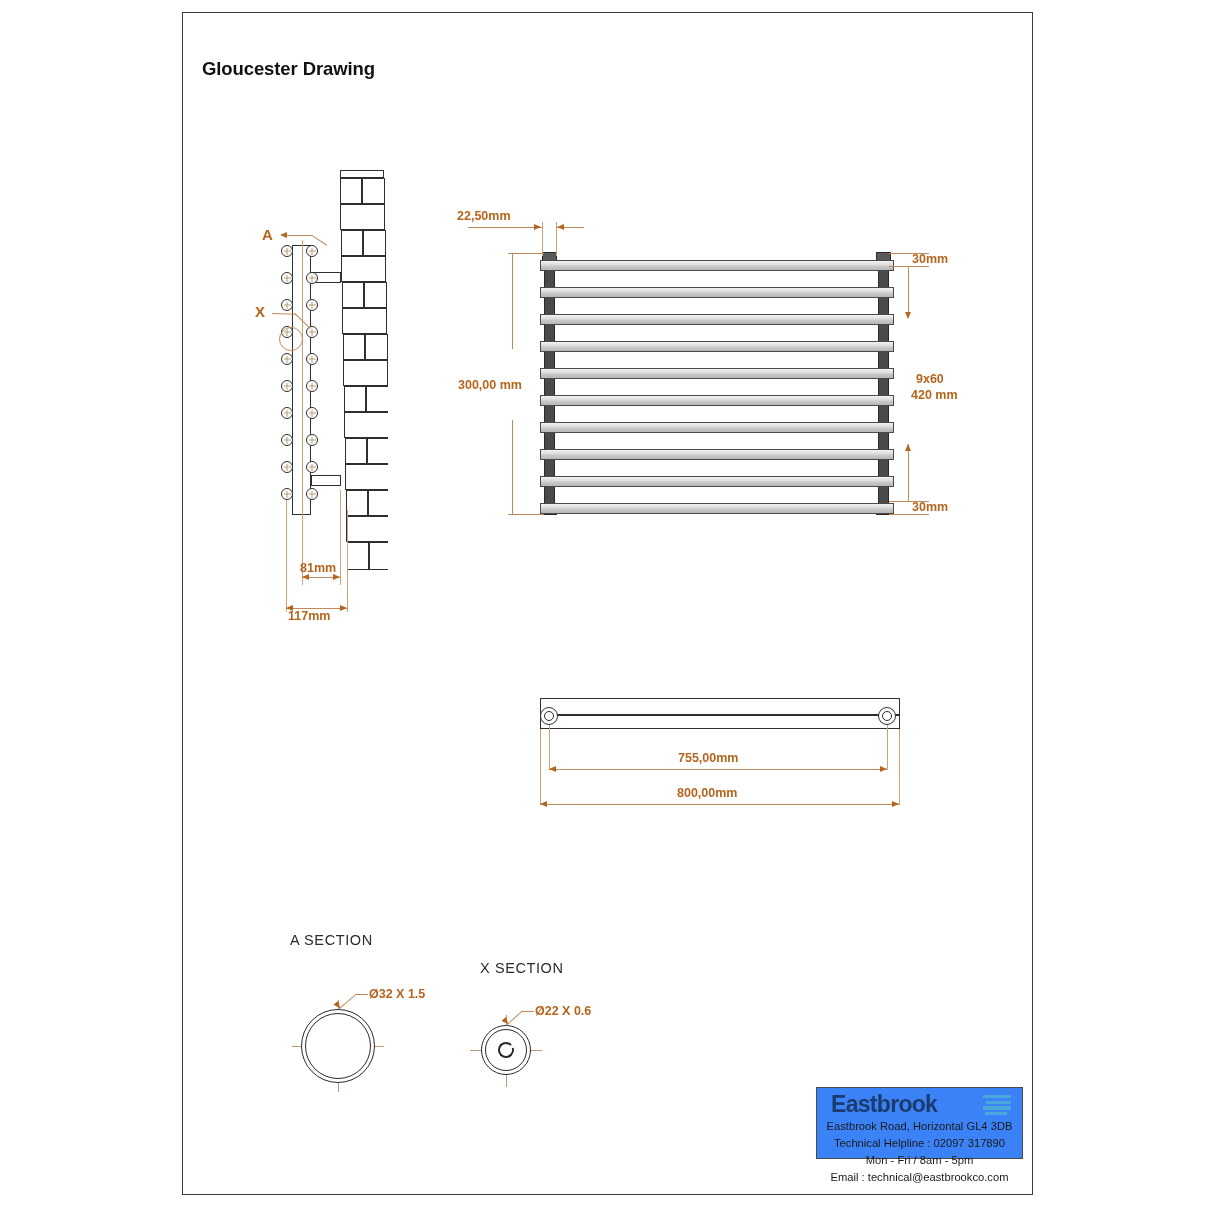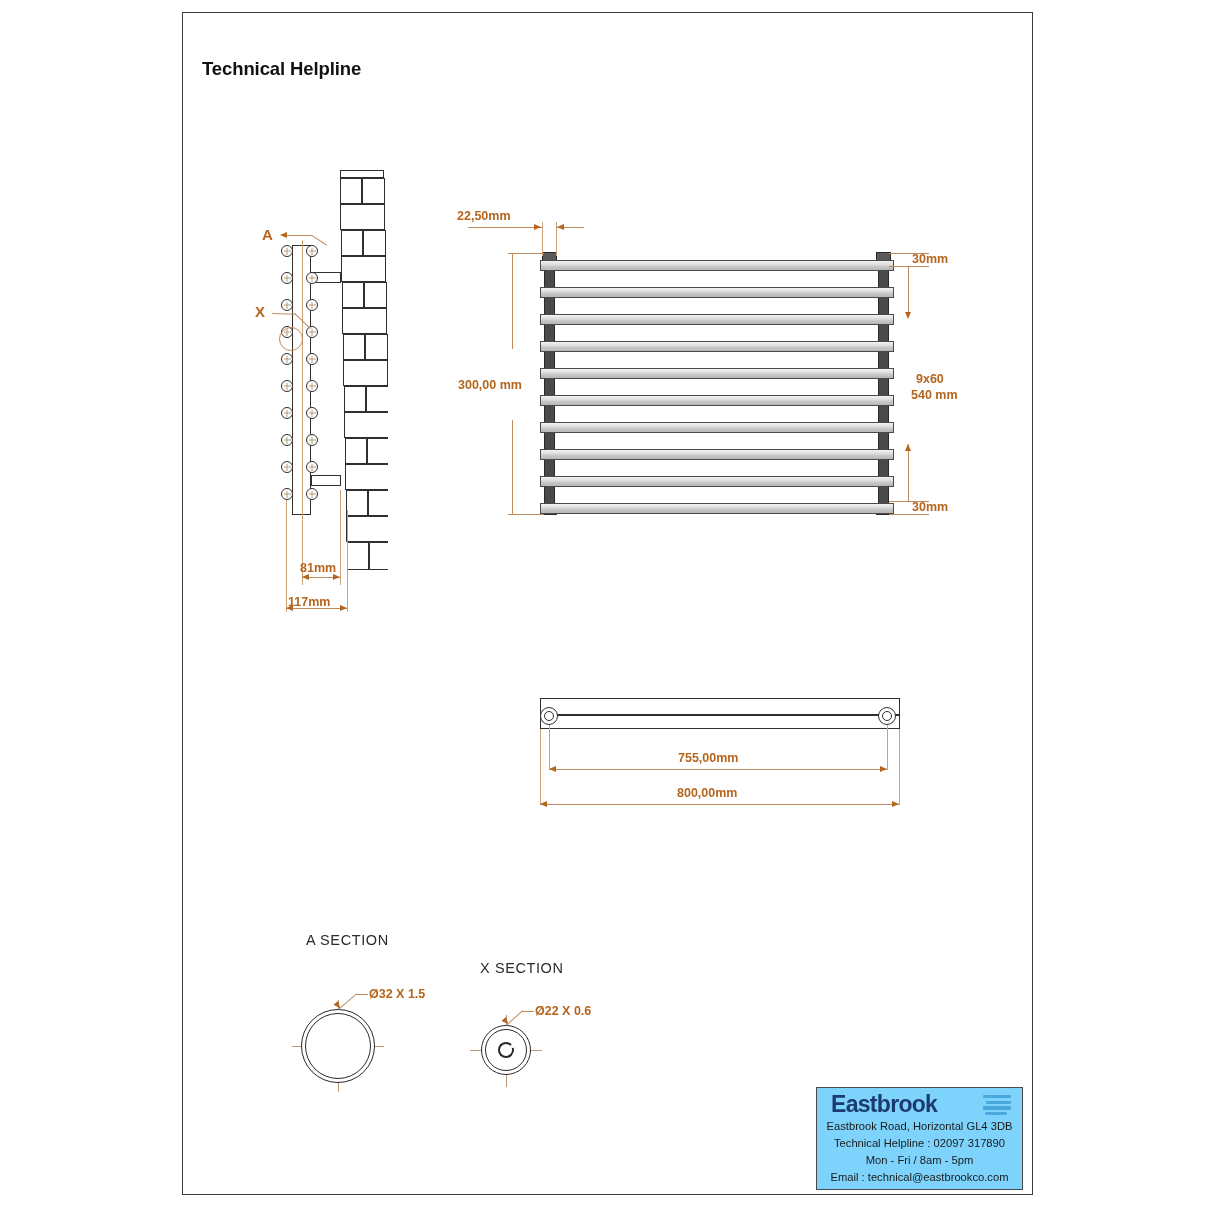--- a/index.html
+++ b/index.html
@@ -77,38 +77,38 @@
 
   
   #details{position:absolute;left:280px;top:920px;width:400px;height:190px;}
   .dc{position:absolute;border:1.6px solid #2a2a2a;border-radius:50%;background:#fff;
       box-sizing:border-box;}
   .cross-h{position:absolute;height:0;border-top:1px solid #bb9a78;}
   .cross-v{position:absolute;width:0;border-left:1px solid #bb9a78;}
   .brk{position:absolute;border-radius:50%;box-sizing:border-box;}
 
   
-  .tblock{position:absolute;left:816px;top:1087px;width:207px;height:103px;
-          border:1.3px solid #4a4a4a;background:#7dd3fc;box-sizing:border-box;}
+  .tblock{position:absolute;left:816px;top:1087px;width:207px;height:72px;
+          border:1.3px solid #4a4a4a;background:#3b82f6;box-sizing:border-box;}
   .tb-logo{position:absolute;left:4px;top:3px;width:198px;height:27px;}
   .tb-word{position:absolute;left:10px;top:0px;font-size:23px;font-weight:bold;
            color:#1b3b6f;letter-spacing:-0.7px;}
   .tb-mark{position:absolute;right:8px;top:4px;width:28px;height:20px;}
   .tb-mark i{display:block;height:3.4px;background:#4aa8dd;margin-bottom:2.2px;border-radius:1px;}
   .tb-line{position:absolute;left:0;width:100%;text-align:center;font-size:11.2px;
            color:#1a1a1a;white-space:nowrap;}
 </style>
 </head>
 <body>
 
 <div id="sheet">
 
   <div class="frame"></div>
 
-  <div class="title-sub">Technical Helpline</div>
+  <div class="title-sub">Gloucester Drawing</div>
 
   <div id="sideview">
 
     <div class="wall" style="left:88px;top:10px;width:50px;height:400px;">
       <div class="brick" style="left:2px;top:0px;width:44px;height:8px;"></div>
       <div class="brick" style="left:2px;top:8px;width:22px;height:26px;"></div>
       <div class="brick" style="left:24px;top:8px;width:23px;height:26px;"></div>
       <div class="brick" style="left:2px;top:34px;width:45px;height:26px;"></div>
       <div class="brick" style="left:3px;top:60px;width:22px;height:26px;"></div>
       <div class="brick" style="left:25px;top:60px;width:23px;height:26px;"></div>
@@ -175,21 +175,21 @@
     <div class="ln-h" style="left:52px;top:417px;width:38px;"></div>
     <div class="arrow-l" style="left:52px;top:414px;"></div>
     <div class="arrow-r" style="left:83px;top:414px;"></div>
     <div class="dim-txt" style="left:50px;top:401px;">81mm</div>
 
     <div class="ln-vd" style="left:36px;top:340px;height:112px;"></div>
     <div class="ln-vd" style="left:97px;top:350px;height:102px;"></div>
     <div class="ln-h" style="left:36px;top:448px;width:61px;"></div>
     <div class="arrow-l" style="left:36px;top:445px;"></div>
     <div class="arrow-r" style="left:90px;top:445px;"></div>
-    <div class="dim-txt" style="left:38px;top:435px;">117mm</div>
+    <div class="dim-txt" style="left:38px;top:449px;">117mm</div>
   </div>
 
   <div id="frontview">
 
     <div class="post" style="left:84px;top:52px;width:11px;height:263px;"></div>
     <div class="post" style="left:418px;top:52px;width:11px;height:263px;"></div>
 
     <div class="rail-cap" style="left:82px;top:52px;width:15px;height:9px;"></div>
     <div class="rail-cap" style="left:416px;top:52px;width:15px;height:9px;"></div>
     <div class="rail-cap" style="left:82px;top:306px;width:15px;height:9px;"></div>
@@ -222,21 +222,21 @@
 
     <div class="ln-h" style="left:429px;top:53px;width:40px;"></div>
     <div class="ln-h" style="left:429px;top:66px;width:40px;"></div>
     <div class="dim-txt" style="left:452px;top:52px;">30mm</div>
 
     <div class="ln-v" style="left:448px;top:66px;height:51px;"></div>
     <div class="arrow-d" style="left:444.8px;top:112px;"></div>
     <div class="ln-v" style="left:448px;top:244px;height:57px;"></div>
     <div class="arrow-u" style="left:444.8px;top:244px;"></div>
     <div class="dim-txt" style="left:456px;top:172px;">9x60</div>
-    <div class="dim-txt" style="left:451px;top:188px;">540 mm</div>
+    <div class="dim-txt" style="left:451px;top:188px;">420 mm</div>
 
     <div class="ln-h" style="left:429px;top:301px;width:40px;"></div>
     <div class="ln-h" style="left:429px;top:314px;width:40px;"></div>
     <div class="dim-txt" style="left:452px;top:300px;">30mm</div>
   </div>
 
   <div id="planview">
 
     <div class="plan-body" style="left:20px;top:18px;width:360px;height:17px;"></div>
     <div class="plan-body" style="left:20px;top:35px;width:360px;height:14px;"></div>
@@ -256,21 +256,21 @@
     <div class="ln-vd" style="left:20px;top:49px;height:76px;"></div>
     <div class="ln-vd" style="left:379px;top:49px;height:76px;"></div>
     <div class="ln-h" style="left:20px;top:124px;width:359px;"></div>
     <div class="arrow-l" style="left:20px;top:121px;"></div>
     <div class="arrow-r" style="left:372px;top:121px;"></div>
     <div class="dim-txt" style="left:157px;top:106px;">800,00mm</div>
   </div>
 
   <div id="details">
 
-    <div class="lbl-blk" style="left:26px;top:12px;">A SECTION</div>
+    <div class="lbl-blk" style="left:10px;top:12px;">A SECTION</div>
     <div class="cross-h" style="left:12px;top:126px;width:92px;"></div>
     <div class="cross-v" style="left:58px;top:80px;height:92px;"></div>
     <div class="dc" style="left:21px;top:89px;width:74px;height:74px;"></div>
     <div class="dc" style="left:25px;top:93px;width:66px;height:66px;"></div>
     <div class="leader" style="left:58px;top:89px;width:24px;transform:rotate(-40deg);"></div>
     <div class="ln-h" style="left:76px;top:74px;width:12px;"></div>
     <div class="arrow-d" style="left:55px;top:82px;transform:rotate(-40deg);"></div>
     <div class="dim-txt" style="left:89px;top:67px;">Ø32 X 1.5</div>
 
     <div class="lbl-blk" style="left:200px;top:40px;">X SECTION</div>

